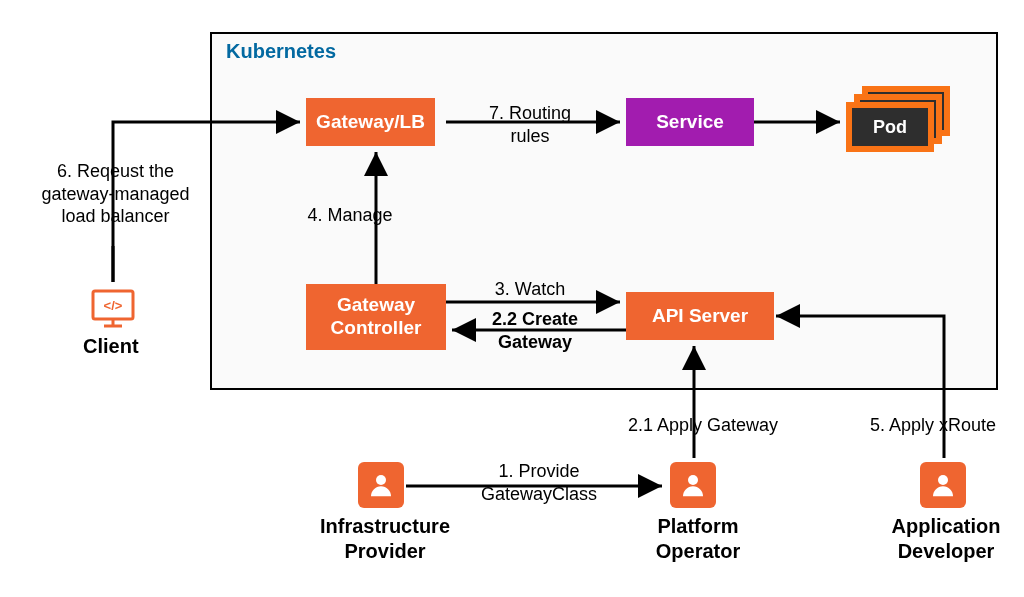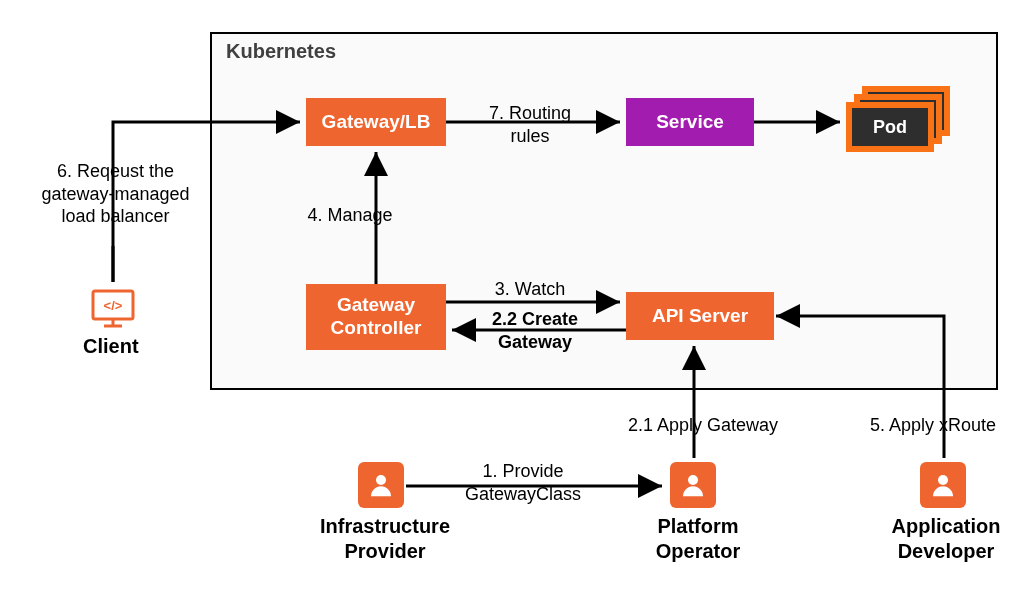--- a/index.html
+++ b/index.html
@@ -25,21 +25,21 @@
   .dark { background: #a21caf; }
   .k8s-frame {
     position: absolute;
     border: 2px solid #000;
     background: #fafafa;
   }
   .k8s-title {
     position: absolute;
     font-weight: 800;
     font-size: 20px;
-    color: #404040;
+    color: #0369a1;
   }
   .label {
     position: absolute;
     font-size: 18px;
     color: #000;
     text-align: center;
     line-height: 1.25;
   }
   .label.bold { font-weight: 800; font-size: 20px; }
   .pod-stack {
@@ -82,21 +82,21 @@
     width: 46px;
     height: 42px;
   }
 </style>
 </head>
 <body>
 
 <div class="k8s-frame" style="left:210px; top:32px; width:788px; height:358px;"></div>
 <div class="k8s-title" style="left:226px; top:40px;">Kubernetes</div>
 
-<div class="box orange" style="left:306px; top:98px; width:140px; height:48px;">Gateway/LB</div>
+<div class="box orange" style="left:306px; top:98px; width:129px; height:48px;">Gateway/LB</div>
 
 <div class="box dark" style="left:626px; top:98px; width:128px; height:48px;">Service</div>
 
 <div class="pod-stack" style="left:846px; top:86px; width:108px; height:70px;">
   <div class="layer" style="left:16px; top:0;"></div>
   <div class="layer" style="left:8px; top:8px;"></div>
   <div class="layer top" style="left:0; top:16px;">Pod</div>
 </div>
 
 <div class="box orange" style="left:306px; top:284px; width:140px; height:66px; white-space:pre-line;">Gateway
@@ -173,14 +173,14 @@
 gateway-managed
 load balancer</div>
 <div class="label" style="left:470px; top:102px; width:120px; white-space:pre-line;">7. Routing
 rules</div>
 <div class="label" style="left:300px; top:204px; width:100px;">4. Manage</div>
 <div class="label" style="left:470px; top:278px; width:120px;">3. Watch</div>
 <div class="label" style="left:470px; top:308px; width:130px; white-space:pre-line;font-weight:bold;">2.2 Create
 Gateway</div>
 <div class="label" style="left:618px; top:414px; width:170px;">2.1 Apply Gateway</div>
 <div class="label" style="left:836px; top:414px; width:160px;text-align:right;">5. Apply xRoute</div>
-<div class="label" style="left:448px; top:460px; width:150px; white-space:pre-line;">1. Provide
+<div class="label" style="left:464px; top:460px; width:150px; white-space:pre-line;">1. Provide
 GatewayClass</div>
 
 </body></html>

